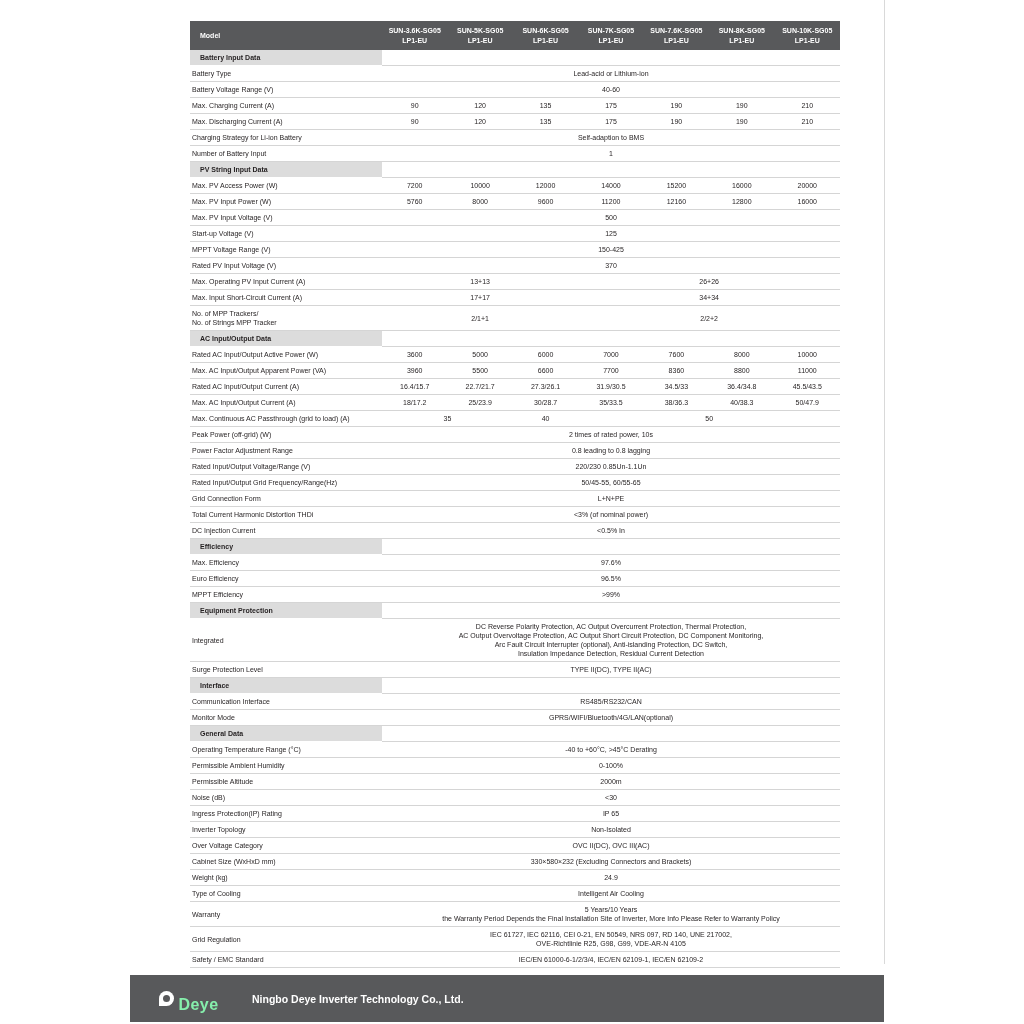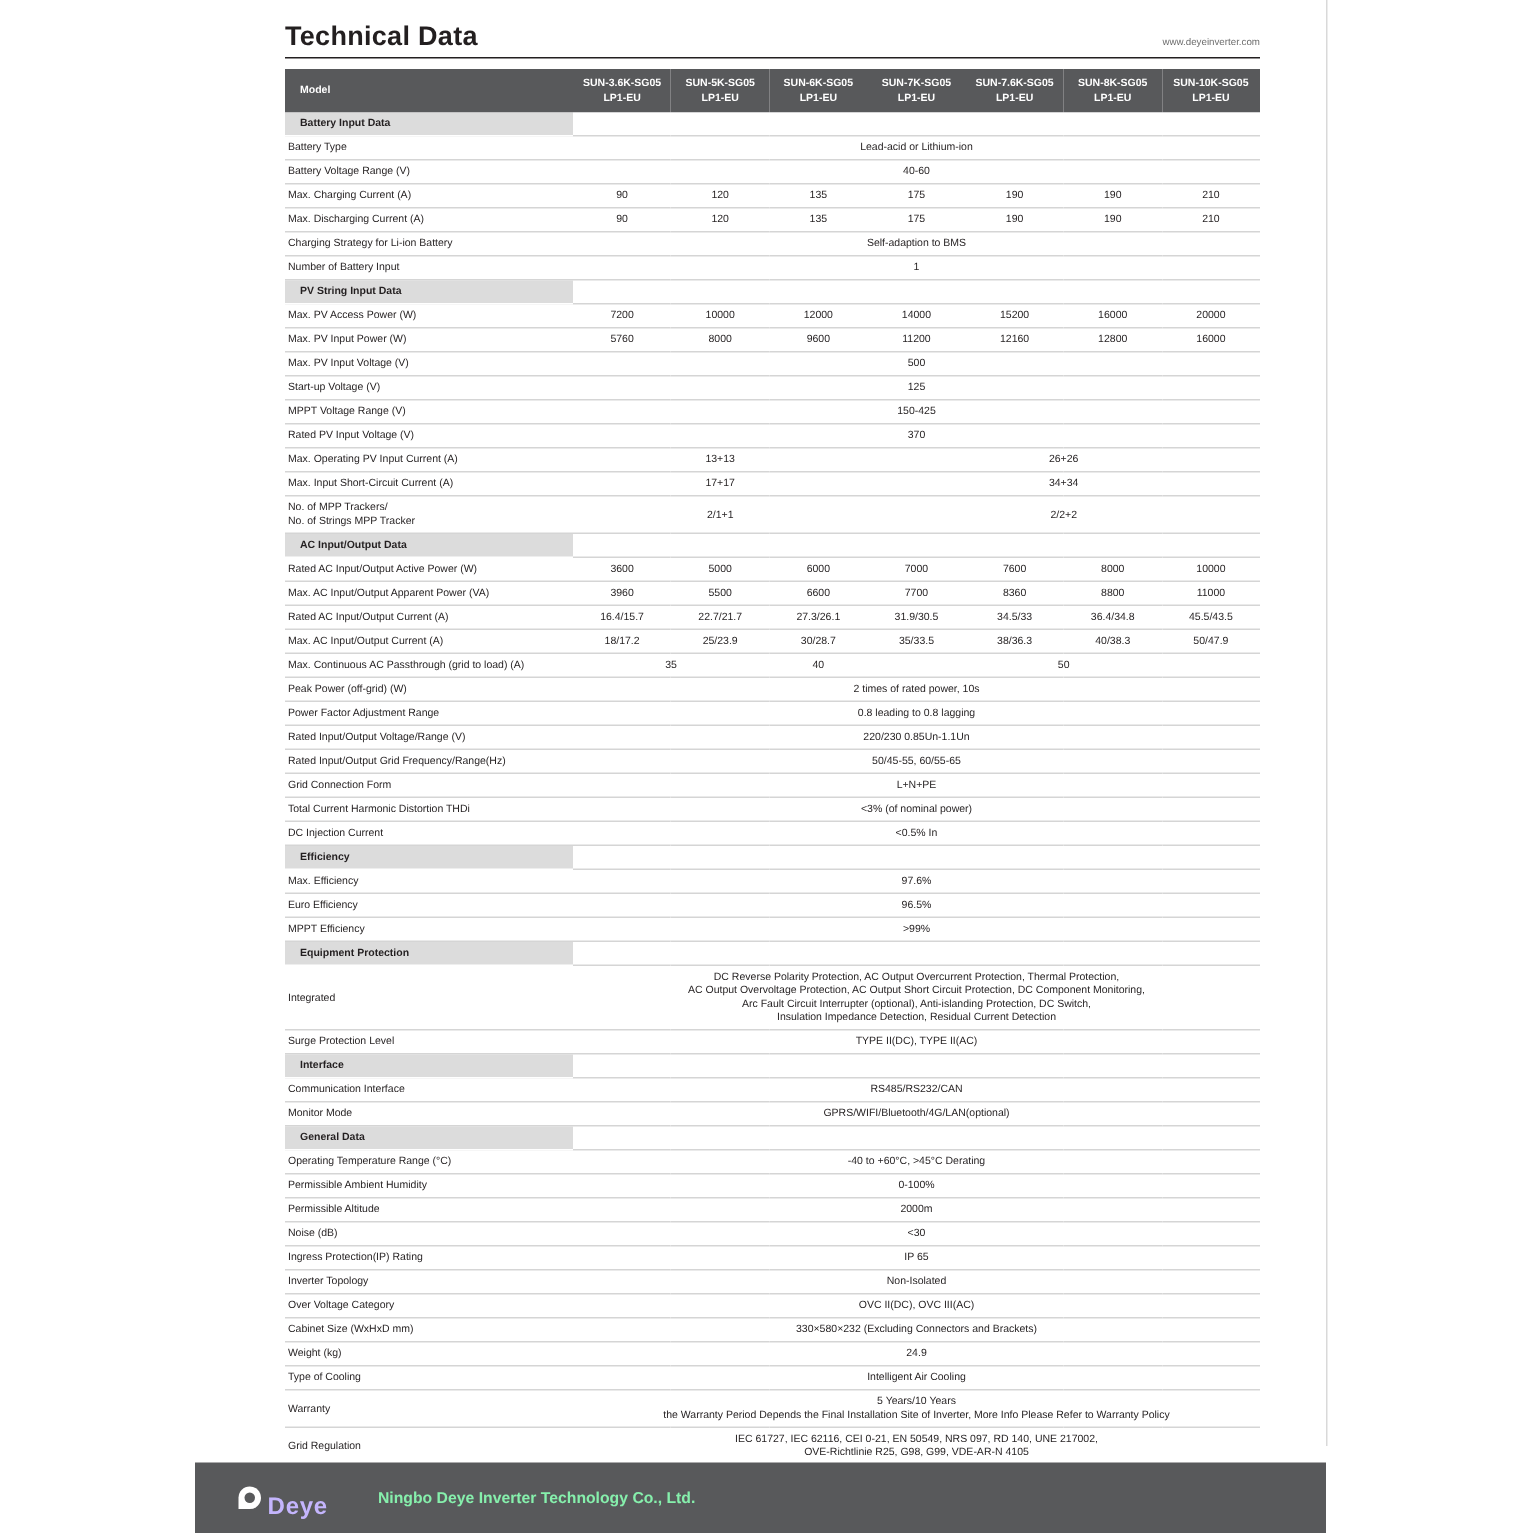--- a/index.html
+++ b/index.html
@@ -119,51 +119,47 @@
     position: relative;
   }
   .logo-mark span {
     position: absolute;
     background: #ffffff;
     border-radius: 50%;
   }
   .logo-mark .d1 { width: 15px; height: 15px; background: #ffffff; border-radius: 50% 50% 50% 0; }
   .logo-mark .d2 { width: 7px; height: 7px; background: #58595b; left: 4px; top: 4px; }
   .logo-text {
-    color: #c4b5fd;
+    color: #86efac;
     font-size: 16px;
     font-weight: bold;
     letter-spacing: .5px;
     margin-top: 12px;
   }
   .footer-txt {
-    color: #86efac;
+    color: #ffffff;
     padding-left: 4px;
   }
   .footer-company {
     font-size: 10.5px;
     font-weight: bold;
     line-height: 14px;
   }
   .footer-addr {
     font-size: 7.5px;
     line-height: 12px;
   }
 </style>
 </head>
 <body>
 
 <div class="page">
   <div class="side-rule"></div>
 
   <div class="content">
-    <div class="header-row">
-      <div class="doc-title">Technical Data</div>
-      <div class="doc-url">www.deyeinverter.com</div>
-    </div>
 
     <table class="spec">
       <tbody id="spec-body">
           <tr class="modelrow">
             <td class="label">Model</td>
             <td class="val multi">SUN-3.6K-SG05
 LP1-EU</td>
             <td class="val multi">SUN-5K-SG05
 LP1-EU</td>
             <td class="val multi">SUN-6K-SG05

